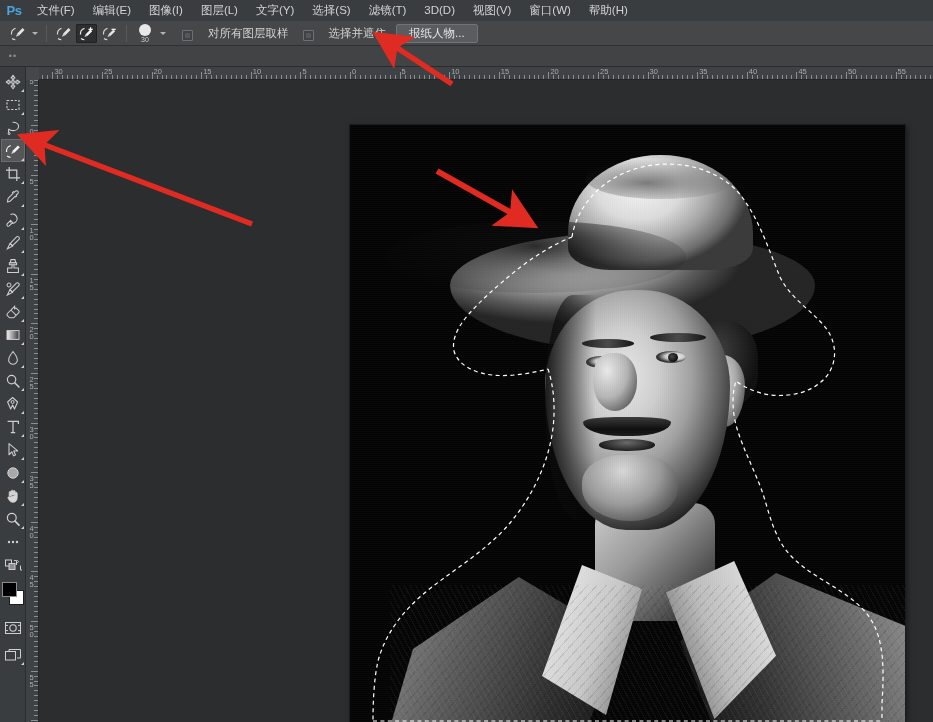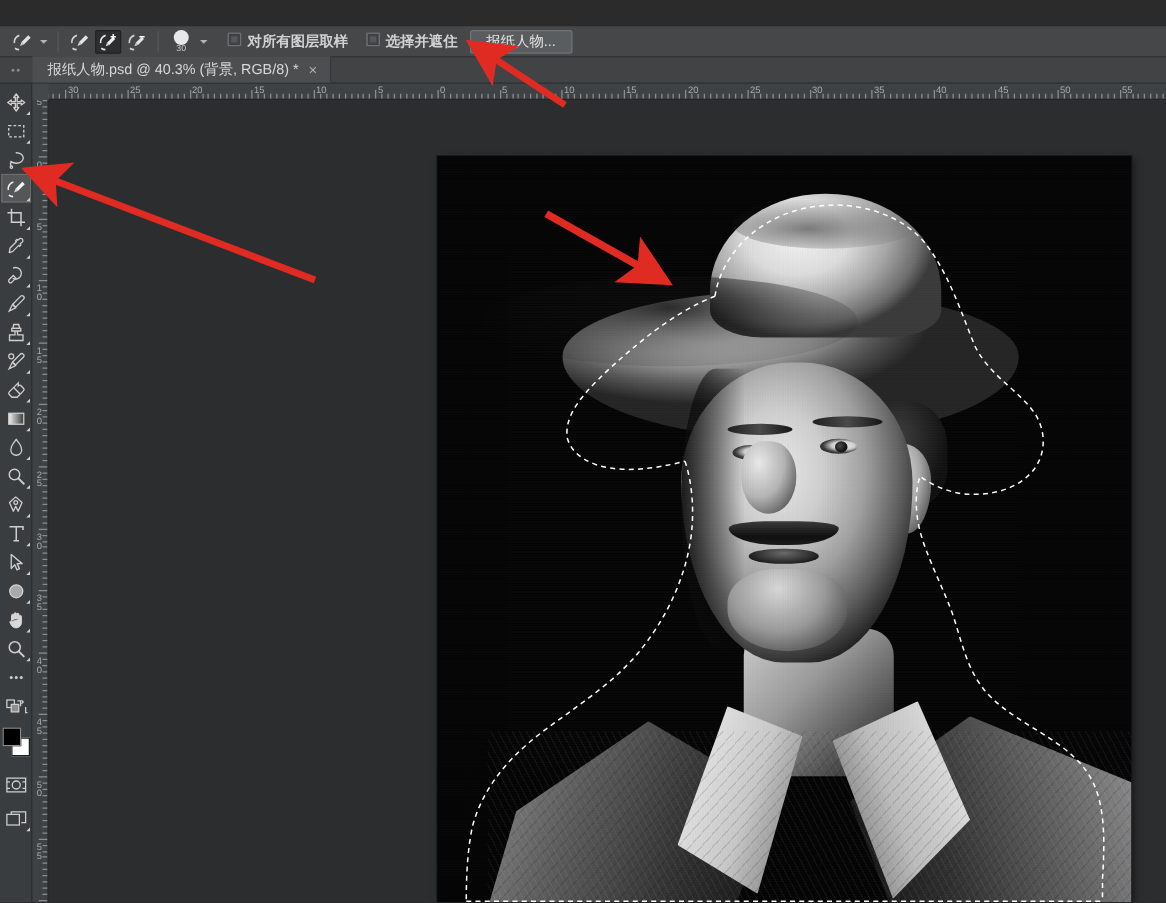--- a/index.html
+++ b/index.html
@@ -70,22 +70,22 @@
   .brush-dot {
     width: 12px; height: 12px; border-radius: 50%;
     background: #e8e8e8; margin-bottom: 0px;
   }
   .brush-size-num {
     font-size: 7px; color: #d0d0d0; line-height: 7px; margin-top: 0px;
     font-family: "Liberation Sans", sans-serif;
   }
 
   .opt-check {
-    display: flex; align-items: flex-start; gap: 5px; font-size: 11.5px;
-    color: #d2d2d2; cursor: default; white-space: nowrap; font-weight: bold;
+    display: flex; align-items: flex-end; gap: 15px; font-size: 11.5px;
+    color: #d2d2d2; cursor: default; white-space: nowrap;
   }
   .checkbox {
     width: 11px; height: 11px; background: #55585a;
     border: 1px solid #6d7072; border-radius: 1px;
     display: inline-block;
   }
   .checkbox.inner { box-shadow: inset 0 0 0 2px #3f4244; }
 
   .btn-select-mask {
     height: 19px; padding: 0 12px;
@@ -338,20 +338,34 @@
   .annotations {
     position: absolute; left: 0; top: 0; width: 933px; height: 722px;
     pointer-events: none; z-index: 50;
   }
 </style>
 </head>
 <body>
 
 <div id="app">
 
+  <div class="menubar">
+    <div class="ps-logo">Ps</div>
+    <div class="menu-item">文件(F)</div>
+    <div class="menu-item">编辑(E)</div>
+    <div class="menu-item">图像(I)</div>
+    <div class="menu-item">图层(L)</div>
+    <div class="menu-item">文字(Y)</div>
+    <div class="menu-item">选择(S)</div>
+    <div class="menu-item">滤镜(T)</div>
+    <div class="menu-item">3D(D)</div>
+    <div class="menu-item">视图(V)</div>
+    <div class="menu-item">窗口(W)</div>
+    <div class="menu-item">帮助(H)</div>
+  </div>
 
   <div class="optionsbar">
 
     <div class="tool-preset">
       <div class="icon-btn">
         <svg width="17" height="15" viewBox="0 0 17 15">
           <path d="M2.5 8.5a5.6 5.6 0 0 1 4-6.2" fill="none" stroke="#d6d6d6" stroke-width="1.3"></path>
           <path d="M3 12.6a5.6 5.6 0 0 0 3.3 1.1" fill="none" stroke="#d6d6d6" stroke-width="1.3"></path>
           <path d="M13.6 2.1 8.2 7.6l1.9 1.9 5.4-5.4z" fill="#e4e4e4"></path>
           <path d="M8.2 7.6 7 10.7l3.1-1.2z" fill="#cfcfcf"></path>
@@ -409,24 +423,20 @@
     <label class="opt-check" style="margin-left:14px">
       <span class="checkbox inner"></span>
       <span>选择并遮住</span>
     </label>
 
     <div class="btn-select-mask">报纸人物...</div>
   </div>
 
   <div class="tabbar">
     <div class="tabbar-grip">••</div>
-    <div class="doc-tab">
-      <span>报纸人物.psd @ 40.3% (背景, RGB/8) *</span>
-      <span class="tab-close">×</span>
-    </div>
   </div>
 
   <div class="toolbar">
 
     <div class="tool">
       <svg width="16" height="16" viewBox="0 0 16 16">
           <path d="M8 1.2 10 4H8.7v3.3H12V6l2.8 2-2.8 2V8.7H8.7V12H10l-2 2.8L6 12h1.3V8.7H4V10L1.2 8 4 6v1.3h3.3V4H6z" fill="none" stroke="#cfcfcf" stroke-width="1.05" stroke-linejoin="round"></path>
         </svg>
       <span class="tri"></span>
     </div>

